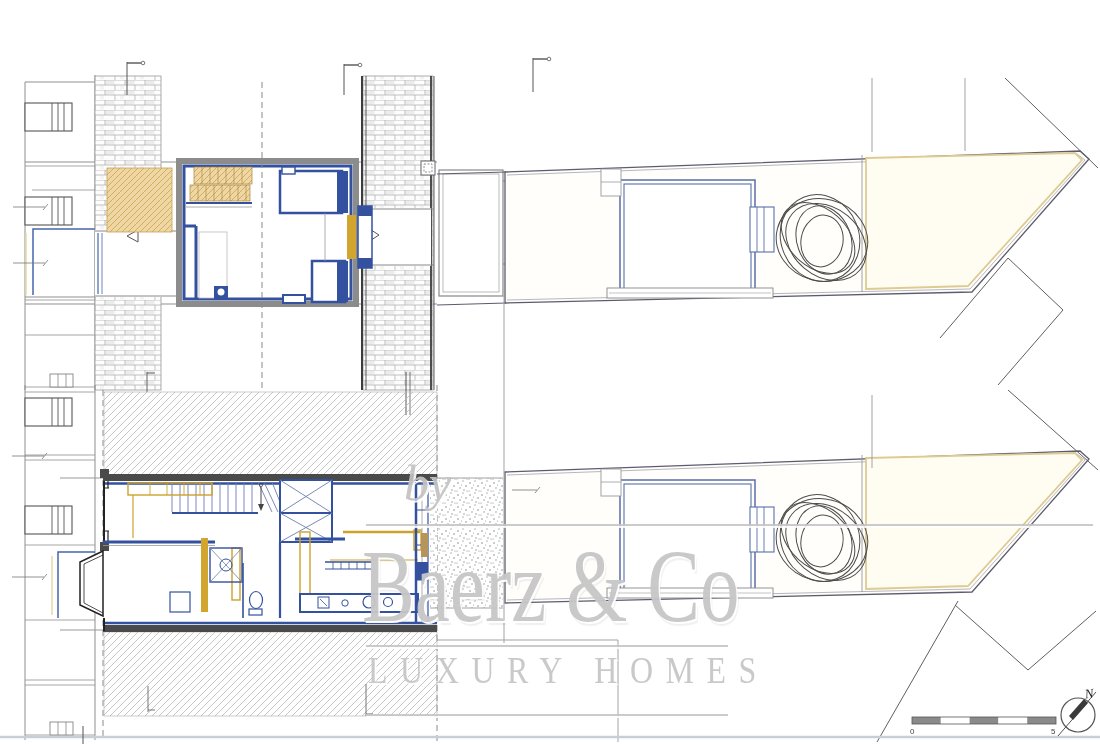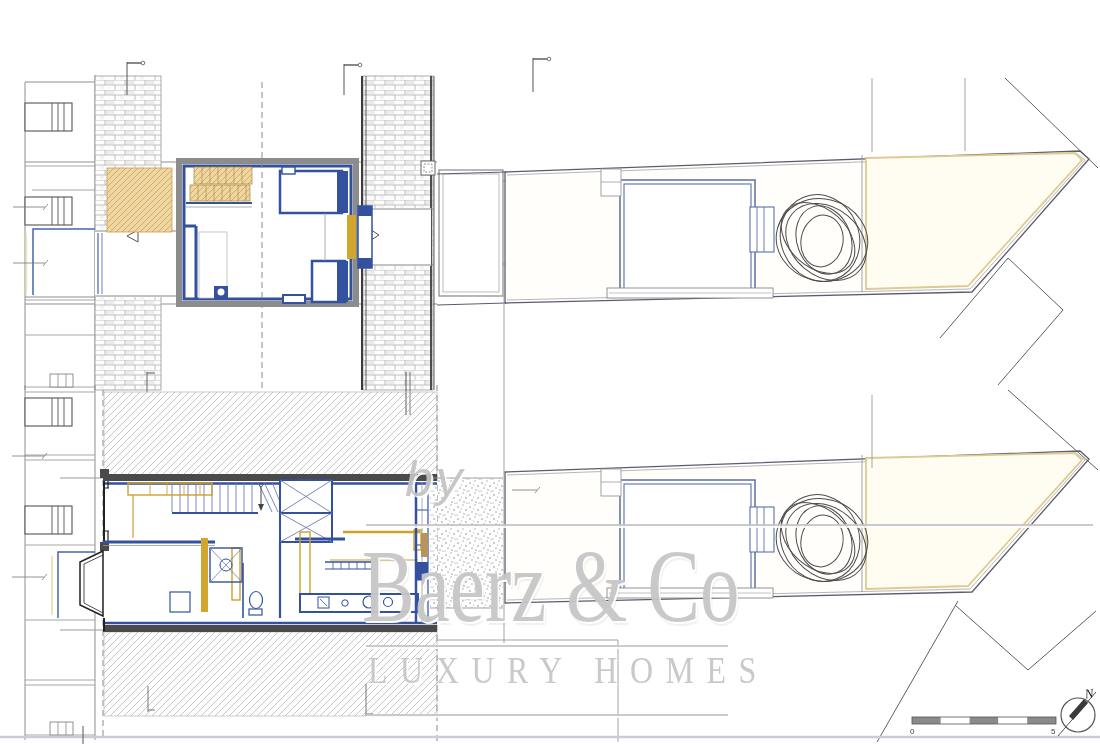--- a/index.html
+++ b/index.html
@@ -2,21 +2,21 @@
 <html><head>
 <meta charset="utf-8">
 <style>
   html,body{margin:0;padding:0;background:#fff;}
   .sheet{position:relative;width:1100px;height:744px;background:#ffffff;overflow:hidden;
          font-family:"Liberation Sans",sans-serif;}
   .sheet svg{position:absolute;left:0;top:0;}
   
   .wm{position:absolute;left:0;top:0;width:1100px;height:744px;pointer-events:none;z-index:5;}
   .wm-rule{position:absolute;height:2px;background:#c6c6c6;box-shadow:0 2px 0 rgba(255,255,255,.95);opacity:.9;}
-  .wm-by{position:absolute;left:404px;top:458px;font-family:Liberation Mono, monospace;font-style:italic;
+  .wm-by{position:absolute;left:404px;top:458px;font-family:Liberation Serif, serif;font-style:italic;
          font-size:50px;color:#c3c3c3;text-shadow:2px 2px 0 #fff;opacity:.92;line-height:1;}
   .wm-brand{position:absolute;left:362px;top:534px;font-family:"Liberation Serif",serif;
          font-size:104px;line-height:1;color:#c7c7c7;letter-spacing:0px;
          text-shadow:2px 2px 0 #fff,3px 4px 1px rgba(120,120,120,.12);
          transform:scaleX(.76);transform-origin:left top;opacity:.95;white-space:nowrap;}
   .wm-tagline{position:absolute;left:368px;top:650px;font-family:"Liberation Serif",serif;
          font-size:38px;line-height:1.1;color:#c7c7c7;letter-spacing:15px;
          text-shadow:2px 2px 0 #fff;transform:scaleX(.84);transform-origin:left top;opacity:.95;white-space:nowrap;}
 </style>
 </head>

